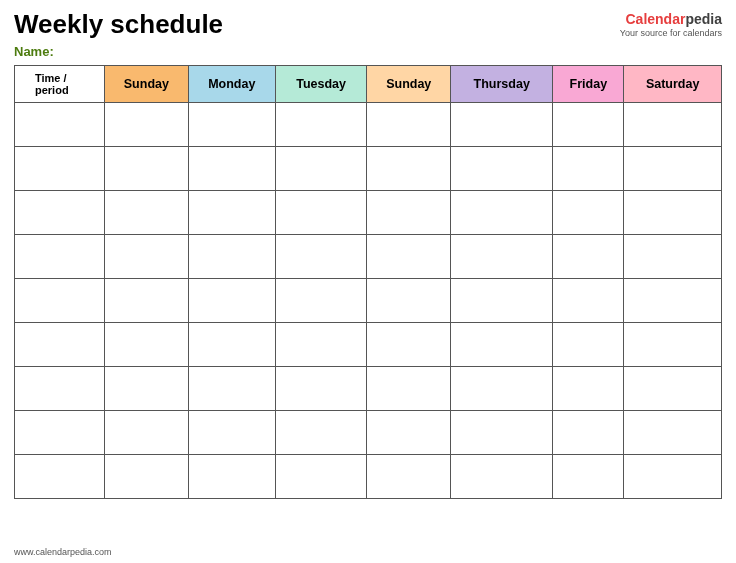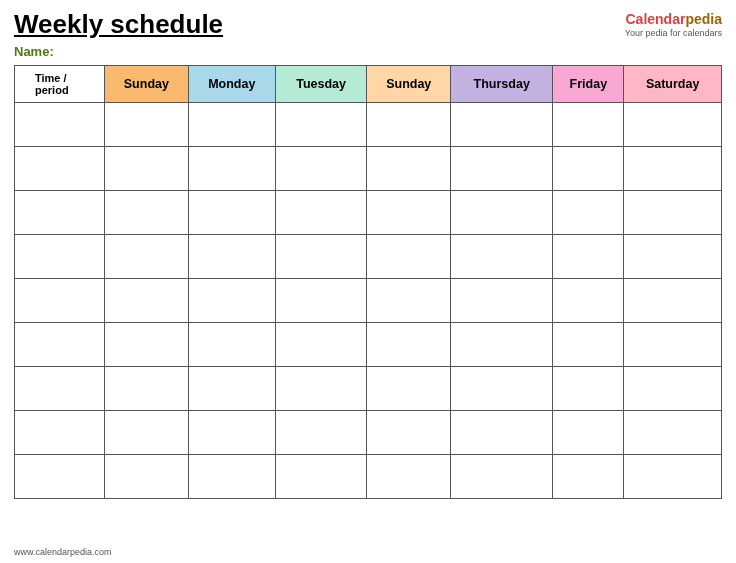--- a/index.html
+++ b/index.html
@@ -22,21 +22,20 @@
       display: flex;
       justify-content: space-between;
       align-items: flex-start;
       margin-bottom: 4px;
     }
     .title {
       font-size: 26px;
       font-weight: bold;
       color: #000;
       line-height: 1.1;
-      text-decoration: underline;
     }
     .logo-area {
       text-align: right;
       font-size: 11px;
       line-height: 1.3;
     }
     .logo-main {
       font-size: 14px;
       font-weight: bold;
       color: #000;
@@ -99,23 +98,23 @@
     }
   </style>
 </head>
 <body>
 
 <div class="page">
   <div class="header-row">
     <div class="title">Weekly schedule</div>
     <div class="logo-area">
       <div class="logo-main">
-        <span>Calendar</span><span style="color:#a16207">pedia</span>
+        <span>Calendar</span><span style="color:#404040">pedia</span>
       </div>
-      <div class="logo-sub">Your pedia for calendars</div>
+      <div class="logo-sub">Your source for calendars</div>
     </div>
   </div>
 
   <div class="name-row">Name:</div>
 
   <table class="schedule-table">
     <thead>
       <tr>
         <th class="time-header">Time / period</th>
         <th class="sunday">Sunday</th>

